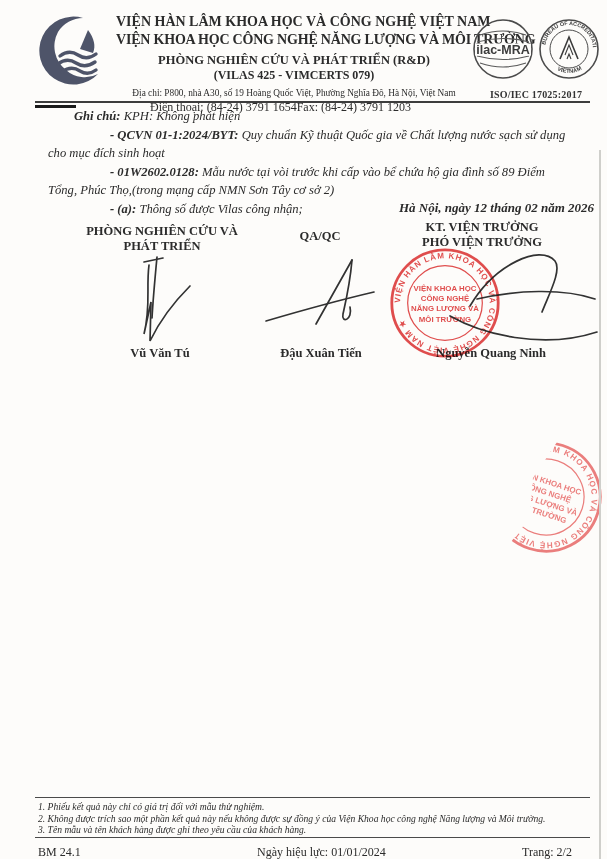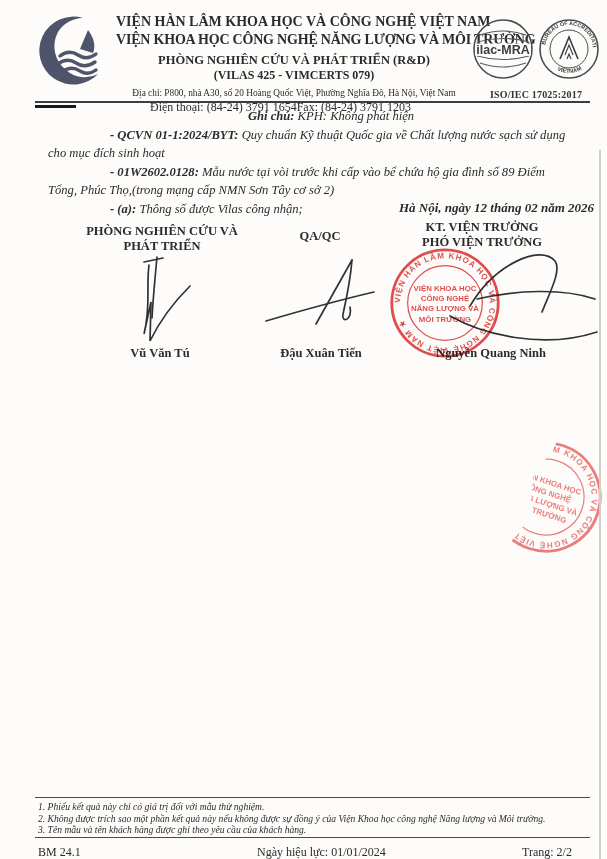--- a/index.html
+++ b/index.html
@@ -20,21 +20,21 @@
   .logo-left{position:absolute;left:36px;top:12px;width:80px;height:80px;}
   .logos-right{position:absolute;left:472px;top:18px;width:128px;}
   .logo-pair{display:flex;gap:4px;align-items:center;}
   .iso{font-size:10px;font-weight:bold;text-align:center;margin-top:9px;color:#333;letter-spacing:0.2px;}
   .hdr-rule{position:absolute;left:35px;top:101px;width:555px;height:1.6px;background:#3d3d3d;}
   .tbl-remnant{position:absolute;left:35px;top:104.5px;width:41px;height:3.2px;background:#1a1a1a;}
   
   .notes{position:absolute;left:48px;top:107px;width:540px;font-size:12.6px;font-style:italic;line-height:18.6px;}
   .note-line{white-space:nowrap;}
   .ind0{padding-left:0;}
-  .ind1{padding-left:26px;text-align:center;}
+  .ind1{padding-left:26px;}
   .ind2{padding-left:62px;}
   .nb{font-weight:bold;}
   
   .dateline{position:absolute;left:368px;top:200px;width:226px;text-align:right;
     font-size:13px;font-weight:bold;font-style:italic;white-space:nowrap;}
   .sig-title{position:absolute;text-align:center;font-weight:bold;font-size:12.5px;line-height:14.5px;}
   .sig-t1{left:66px;top:224px;width:192px;}
   .sig-t2{left:268px;top:229px;width:104px;}
   .sig-t3{left:382px;top:220px;width:200px;}
   .sig-name{position:absolute;text-align:center;font-weight:bold;font-size:12.5px;top:334px;margin-top:12px;}
@@ -72,21 +72,21 @@
     <path d="M24,44 q9,-7 18,-1 q9,6 18,-1" stroke="#4e5469" stroke-width="3.4" fill="none" stroke-linecap="round"></path>
     <path d="M22,52 q9,-7 18,-1 q9,6 19,-1" stroke="#4e5469" stroke-width="3.4" fill="none" stroke-linecap="round"></path>
     <path d="M26,60 q9,-7 18,-1 q8,5 16,-1" stroke="#4e5469" stroke-width="3.4" fill="none" stroke-linecap="round"></path>
   </svg>
 
   <div class="hdr-center">
     <div class="org1">VIỆN HÀN LÂM KHOA HỌC VÀ CÔNG NGHỆ VIỆT NAM</div>
     <div class="org2">VIỆN KHOA HỌC CÔNG NGHỆ NĂNG LƯỢNG VÀ MÔI TRƯỜNG</div>
     <div class="dept">PHÒNG NGHIÊN CỨU VÀ PHÁT TRIỂN (R&amp;D)</div>
     <div class="vilas">(VILAS 425 - VIMCERTS 079)</div>
-    <div class="addr">Địa chỉ: P800, nhà A30, số 20 Hoàng Quốc Việt, Phường Nghĩa Đô, Hà Nội, Việt Nam</div>
+    <div class="addr">Địa chỉ: P800, nhà A30, số 19 Hoàng Quốc Việt, Phường Nghĩa Đô, Hà Nội, Việt Nam</div>
     <div class="phone-row">
       <span>Điện thoại: (84-24) 3791 1654</span>
       <span>Fax: (84-24) 3791 1203</span>
     </div>
   </div>
 
   <div class="logos-right">
     <div class="logo-pair">
       <svg width="62" height="62" viewBox="0 0 62 62">
         <circle cx="31" cy="31" r="29" fill="none" stroke="#4b4b4b" stroke-width="1.6"></circle>

